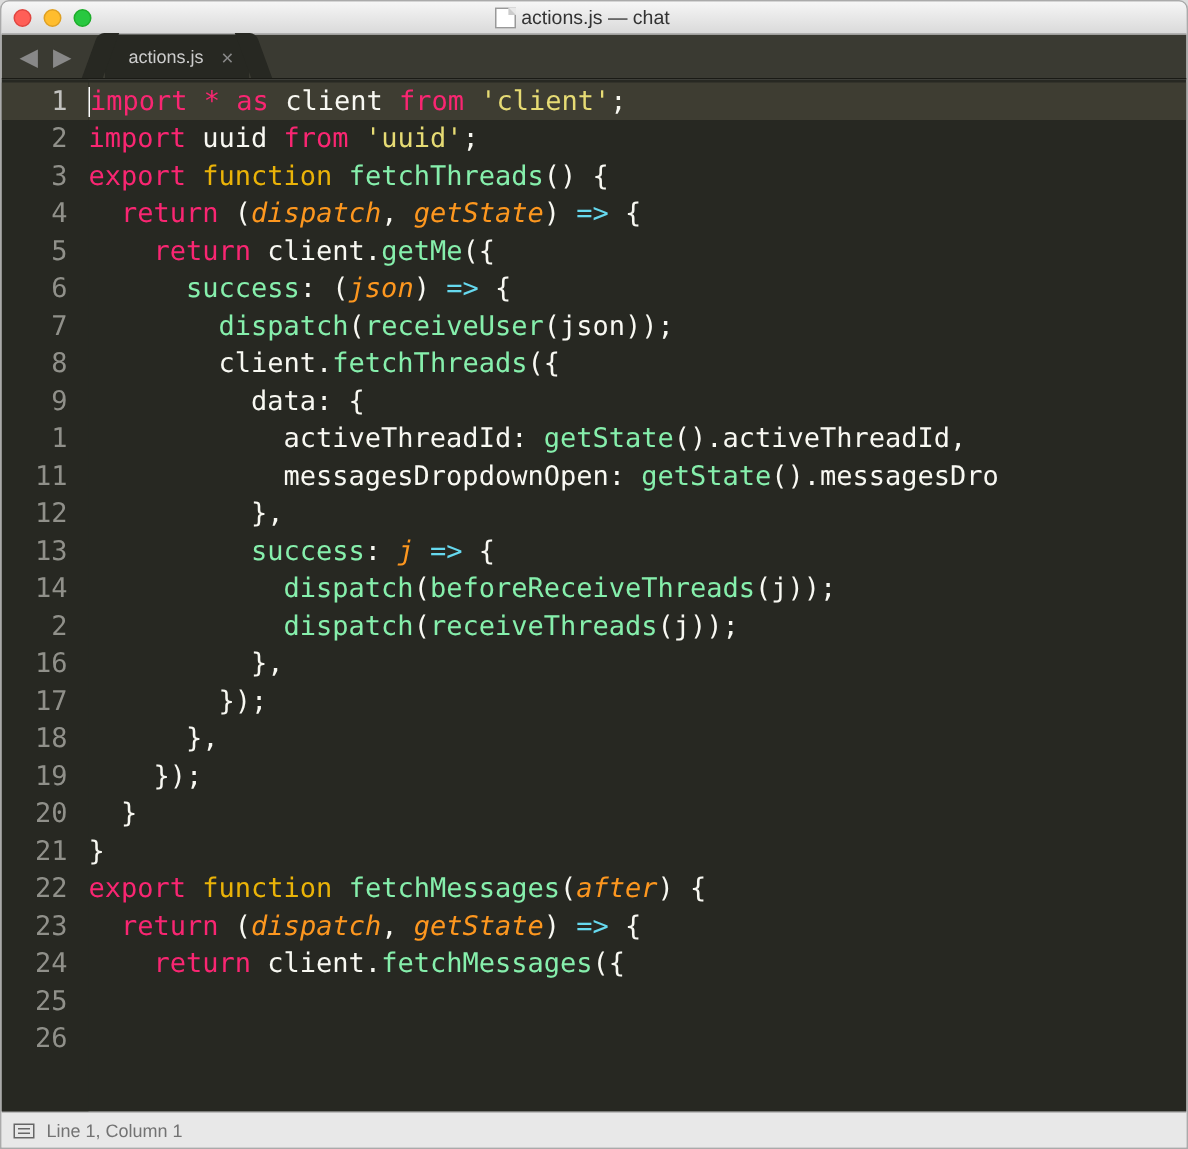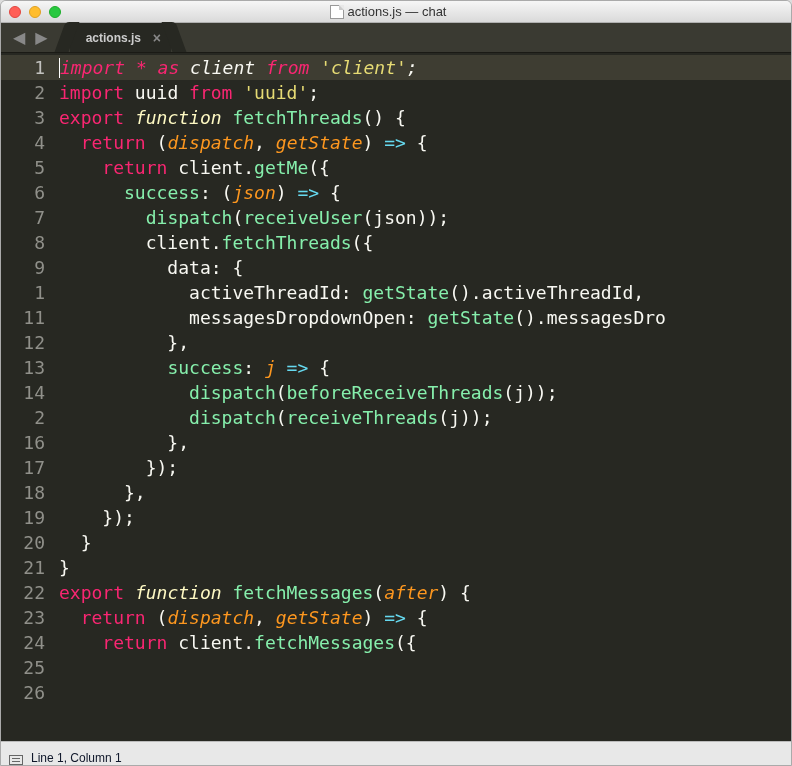--- a/index.html
+++ b/index.html
@@ -75,21 +75,20 @@
     }
     .tab {
       display: flex; align-items: center;
       background: #272822;
       color: #ccc;
       padding: 0 30px 0 16px;
       font-size: 12px;
       position: relative;
       margin-left: 10px;
       border-radius: 4px 4px 0 0;
-      font-weight: bold;
     }
     .tab::before, .tab::after {
       content: ""; position: absolute; bottom: 0; width: 14px; height: 30px;
     }
     .tab::before {
       left: -10px;
       background: radial-gradient(ellipse at top left, transparent 70%, #272822 72%);
       background: #272822;
       transform: skewX(-20deg);
       border-radius: 4px 0 0 0;
@@ -126,41 +125,41 @@
     .code {
       flex: 1;
       white-space: pre;
       font-family: Menlo, Consolas, monospace;
       font-size: 18px;
       line-height: 25px;
       color: #f8f8f2;
       padding-top: 2px;
       overflow: hidden;
     }
-    .code .line.active { background: #3e3d32; font-style: italic; }
+    .code .line.active { background: #3e3d32; }
     .cursor {
       display: inline-block;
       width: 2px; height: 20px;
       background: #fff;
       vertical-align: text-bottom;
       margin-left: -1px;
     }
     .kw-red { color: #f92672; }
-    .kw-blue { color: #fef9c3; font-style: italic; }
+    .kw-blue { color: #eab308; }
     .kw-blue-ni { color: #66d9ef; }
     .fn-green { color: #86efac; }
     .str { color: #e6db74; }
     .param { color: #fd971f; font-style: italic; }
     .punct { color: #f8f8f2; }
     .statusbar {
       height: 24px;
       background: #e8e8e8;
       border-top: 1px solid #bbb;
-      display: flex; align-items: flex-end;
-      padding: 0 8px; font-size: 12px; color: #0f172a;
+      display: flex; align-items: center;
+      padding: 0 8px; font-size: 12px; color: #737373;
       gap: 8px;
     }
     .sb-icon {
       width: 14px; height: 10px;
       border: 1px solid #666;
       position: relative;
     }
     .sb-icon::before {
       content: ""; position: absolute;
       left: 2px; top: 2px; right: 2px; height: 1px; background: #666;

